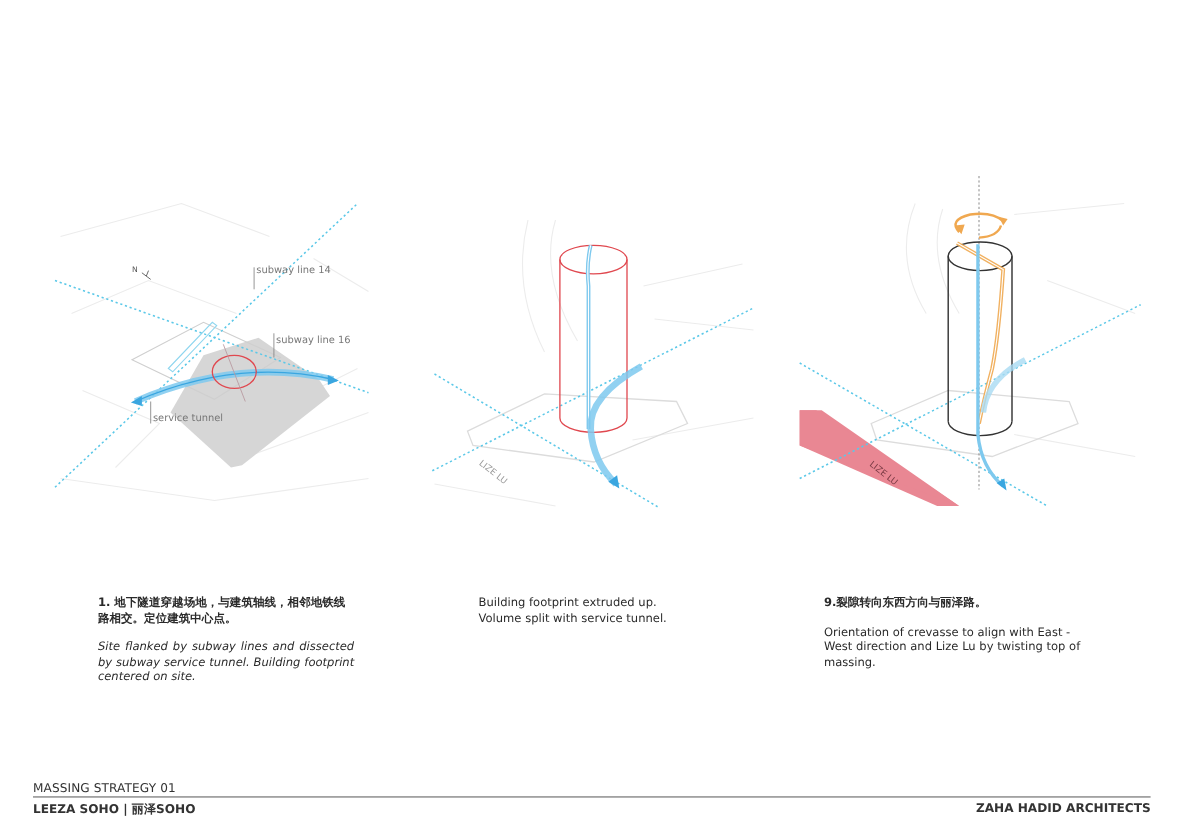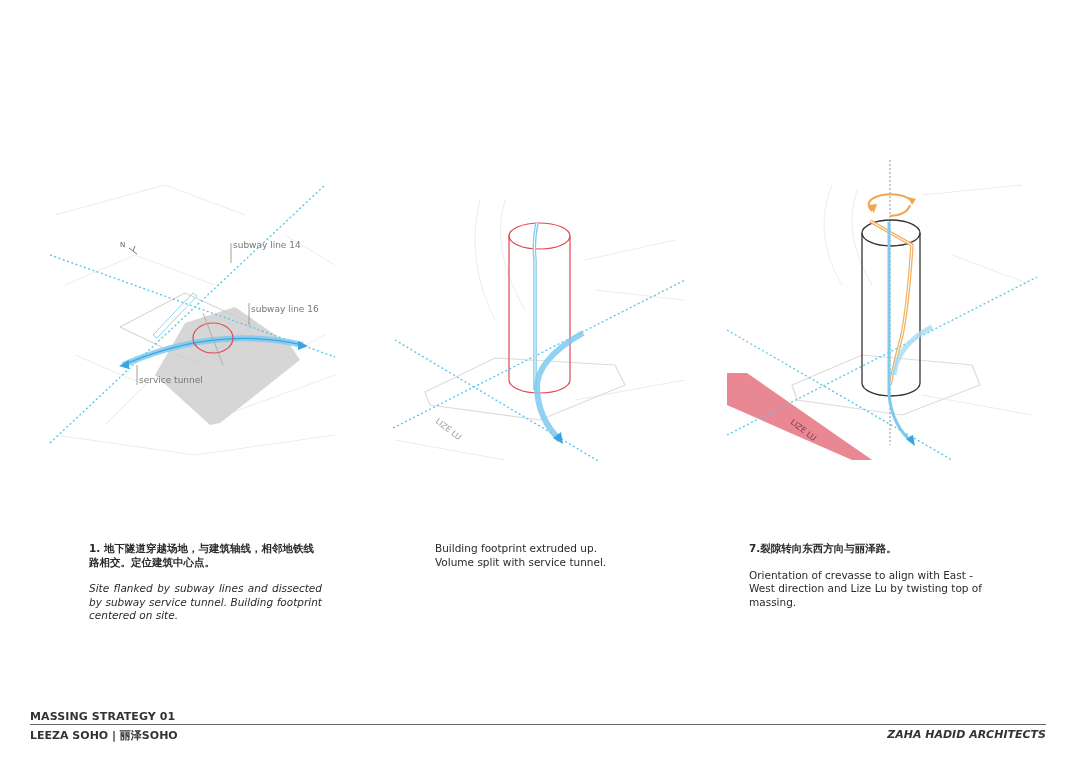--- a/index.html
+++ b/index.html
@@ -3,24 +3,24 @@
 <meta charset="utf-8">
 <style>
   html,body{margin:0;padding:0;background:#ffffff;}
   body{width:1080px;height:764px;position:relative;overflow:hidden;font-family:"DejaVu Sans","Liberation Sans",sans-serif;color:#222;}
   .panel{position:absolute;}
   .panel svg{display:block;}
   .caption{position:absolute;font-size:10.5px;line-height:13.5px;color:#2a2a2a;margin-left:12px;}
   .caption .cn{font-weight:bold;margin-bottom:13px;}
   .caption .en{}
   .caption.justify .en{text-align:justify;text-align-last:left;font-style:italic;}
-  .footer-title{position:absolute;left:30px;top:710px;font-size:11px;font-weight:bold;color:#333;letter-spacing:0.1px;}
+  .footer-title{position:absolute;left:30px;top:710px;font-size:11px;font-weight:normal;color:#333;letter-spacing:0.1px;}
   .footer-line{position:absolute;left:30px;top:724px;width:1016px;height:1px;background:#666;}
   .footer-sub{position:absolute;left:30px;top:728px;font-size:11px;font-weight:bold;color:#333;}
-  .footer-firm{position:absolute;right:34px;top:728px;font-size:11px;font-weight:bold;color:#333;font-style:italic;}
+  .footer-firm{position:absolute;right:34px;top:728px;font-size:11px;font-weight:bold;color:#333;}
   .lbl{font-family:"DejaVu Sans",sans-serif;font-size:9px;fill:#777;}
 </style>
 </head>
 <body>
 
 <div class="panel" style="left:45px;top:175px;">
   <svg width="300" height="295" viewBox="0 0 300 295">
 
     <g stroke="#ececec" stroke-width="1" fill="none">
       <path d="M10 40 L120 10 L200 40"></path>
@@ -137,20 +137,20 @@
   <div class="cn">1.   地下隧道穿越场地，与建筑轴线，相邻地铁线路相交。定位建筑中心点。</div>
   <div class="en">Site flanked by subway lines and dissected by subway service tunnel. Building footprint centered on site.</div>
 </div>
 
 <div class="caption" style="left:423px;top:542px;width:225px;">
   <div class="en">Building footprint extruded up.</div>
   <div class="en">Volume split with service tunnel.</div>
 </div>
 
 <div class="caption" style="left:737px;top:542px;width:245px;">
-  <div class="cn">7.裂隙转向东西方向与丽泽路。</div>
+  <div class="cn">9.裂隙转向东西方向与丽泽路。</div>
   <div class="en">Orientation of crevasse to align with East - West direction and Lize Lu by twisting top of massing.</div>
 </div>
 
 <div class="footer-title">MASSING STRATEGY 01</div>
 <div class="footer-line"></div>
 <div class="footer-sub">LEEZA SOHO | 丽泽SOHO</div>
 <div class="footer-firm">ZAHA HADID ARCHITECTS</div>
 
 </body></html>

